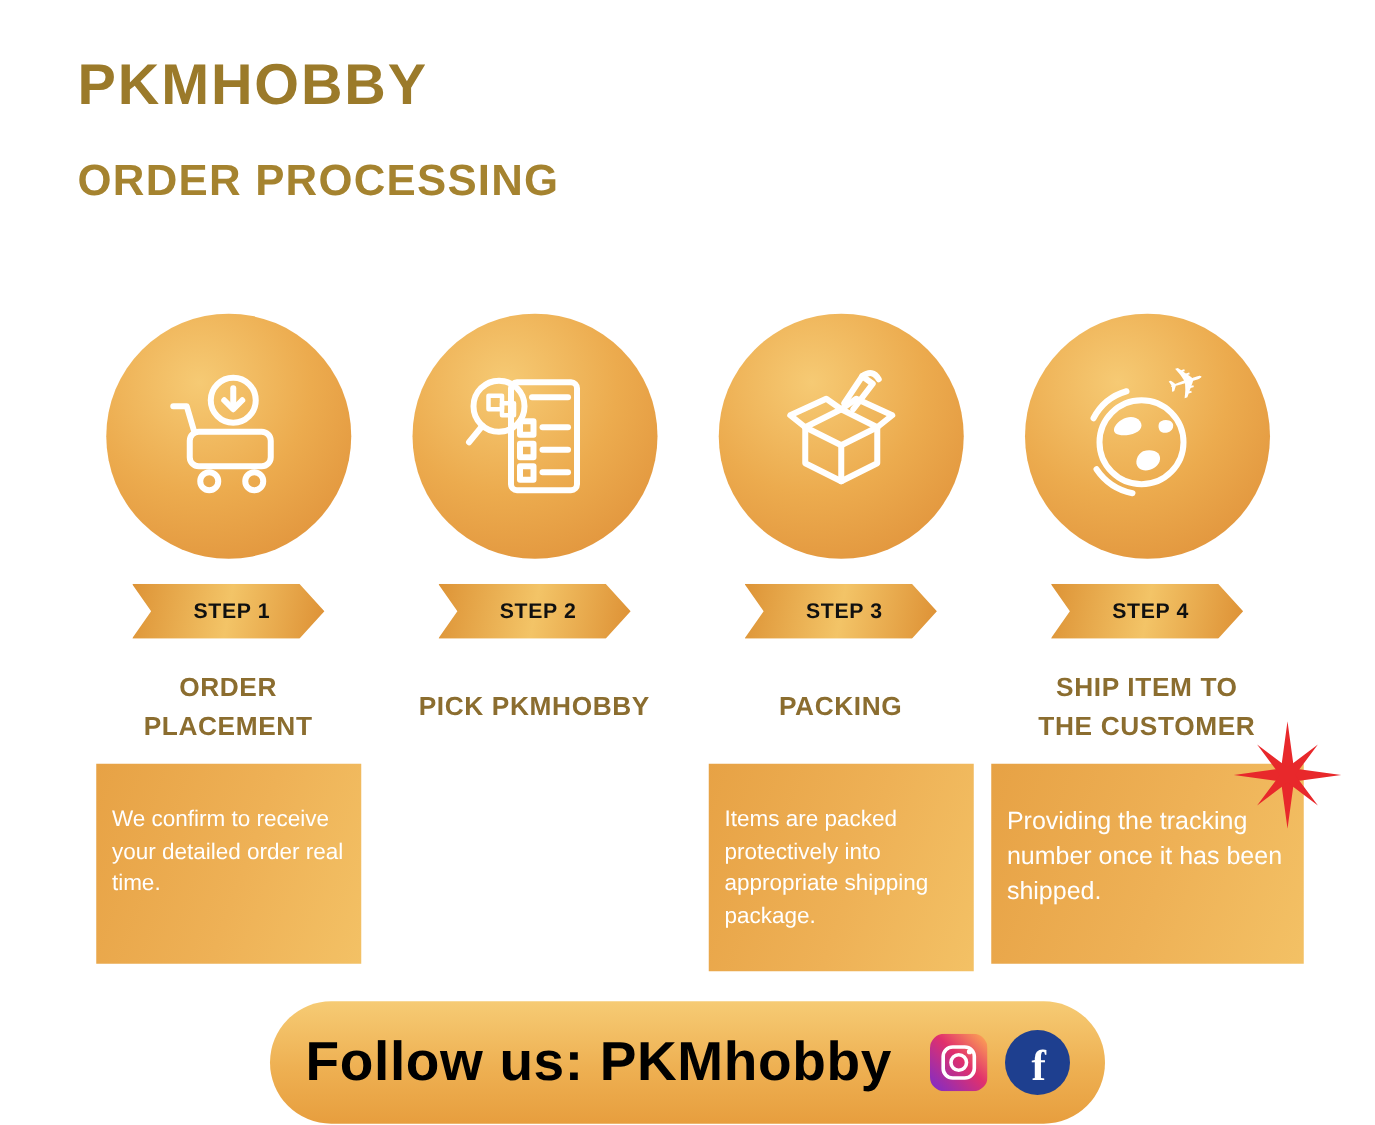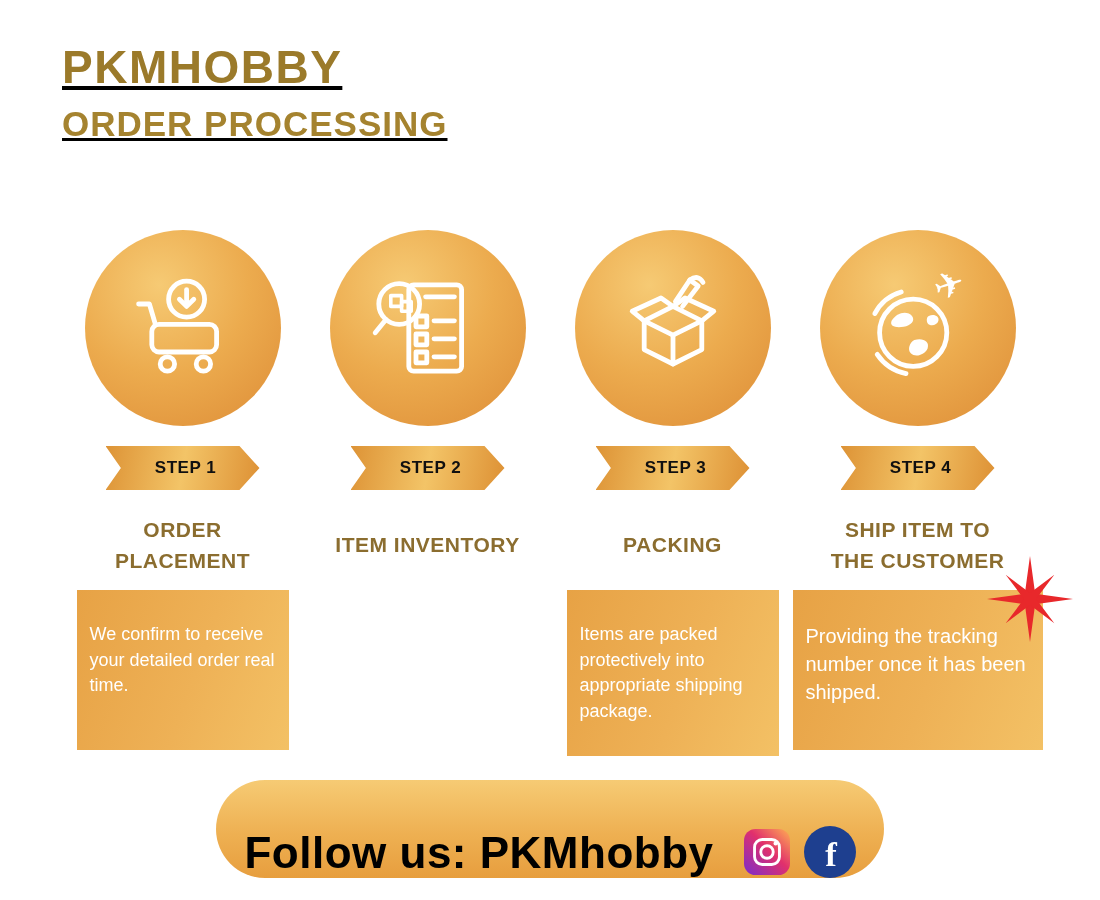--- a/index.html
+++ b/index.html
@@ -1,22 +1,22 @@
 <!DOCTYPE html>
 <html><head>
 <meta charset="utf-8">
 <style>
   html,body{margin:0;padding:0;}
   body{
     width:1100px;height:900px;background:#ffffff;overflow:hidden;position:relative;
     font-family:"Liberation Sans", sans-serif;
   }
-  .header{padding:40px 11px 0 62px;text-decoration:underline;}
+  .header{padding:40px 11px 0 62px;}
   .brand{font-size:46px;font-weight:800;color:#9b7a2a;letter-spacing:1.5px;}
-  .page-title{font-size:35px;font-weight:800;color:#a5832f;letter-spacing:1px;margin-top:10px;}
+  .page-title{font-size:35px;font-weight:800;color:#a5832f;letter-spacing:1px;margin-top:31px;}
 
   .steps{display:grid;grid-template-columns:repeat(4,245px);padding-left:60px;margin-top:86px;}
   .step{display:flex;flex-direction:column;align-items:center;position:relative;}
 
   .circle{
     width:196px;height:196px;border-radius:50%;
     background:radial-gradient(circle at 38% 28%, #f6ca74 0%, #ecab4e 48%, #dd8c36 100%);
     display:flex;align-items:center;justify-content:center;
   }
   .icon-svg{width:120px;height:120px;}
@@ -44,21 +44,21 @@
   }
   .box.wide{width:224px;}
   .box .highlight{display:block;color:#e8282b;font-weight:bold;font-size:18.5px;line-height:1.35;margin-bottom:2px;}
   .box .small{font-size:20px;line-height:1.4;display:block;}
 
   .starburst{position:absolute;top:-34px;right:-30px;width:86px;height:86px;pointer-events:none;}
 
   .footer-pill{
     margin:24px auto 0;width:668px;height:98px;border-radius:52px;
     background:linear-gradient(180deg,#f6cb74 0%,#eeb052 55%,#e79e3e 100%);
-    display:flex;align-items:flex-end;justify-content:center;gap:30px;
+    display:flex;align-items:center;justify-content:center;gap:30px;
   }
   .footer-label{font-size:44px;font-weight:800;color:#000;letter-spacing:0.5px;}
   .social{display:flex;align-items:center;gap:14px;}
 </style>
 </head>
 <body>
 
 <div class="header">
   <div class="brand">PKMHOBBY</div>
   <div class="page-title">ORDER PROCESSING</div>
@@ -100,21 +100,21 @@
           <rect x="40" y="70" width="9" height="9"></rect>
           <line x1="55" y1="74" x2="72" y2="74"></line>
           <circle cx="26" cy="30" r="17"></circle>
           <line x1="15" y1="43" x2="6" y2="54"></line>
           <rect x="19" y="23" width="9" height="9" stroke-width="3"></rect>
           <rect x="28" y="28" width="8" height="8" stroke-width="3"></rect>
         </g>
       </svg>
     </div>
     <div class="banner">STEP 2</div>
-    <div class="step-title">ITEM INVENTORY</div>
+    <div class="step-title">PICK PKMHOBBY</div>
   </div>
 
   <div class="step">
     <div class="circle">
       <svg class="icon-svg" viewBox="0 0 100 100">
         <g stroke="#fff" stroke-width="4" fill="none" stroke-linecap="round" stroke-linejoin="round">
           <path d="M26,44 L50,32 L74,44 L74,68 L50,80 L26,68 Z"></path>
           <polyline points="26,44 50,56 74,44"></polyline>
           <line x1="50" y1="56" x2="50" y2="80"></line>
           <polyline points="26,44 16,36 40,25 50,32"></polyline>

